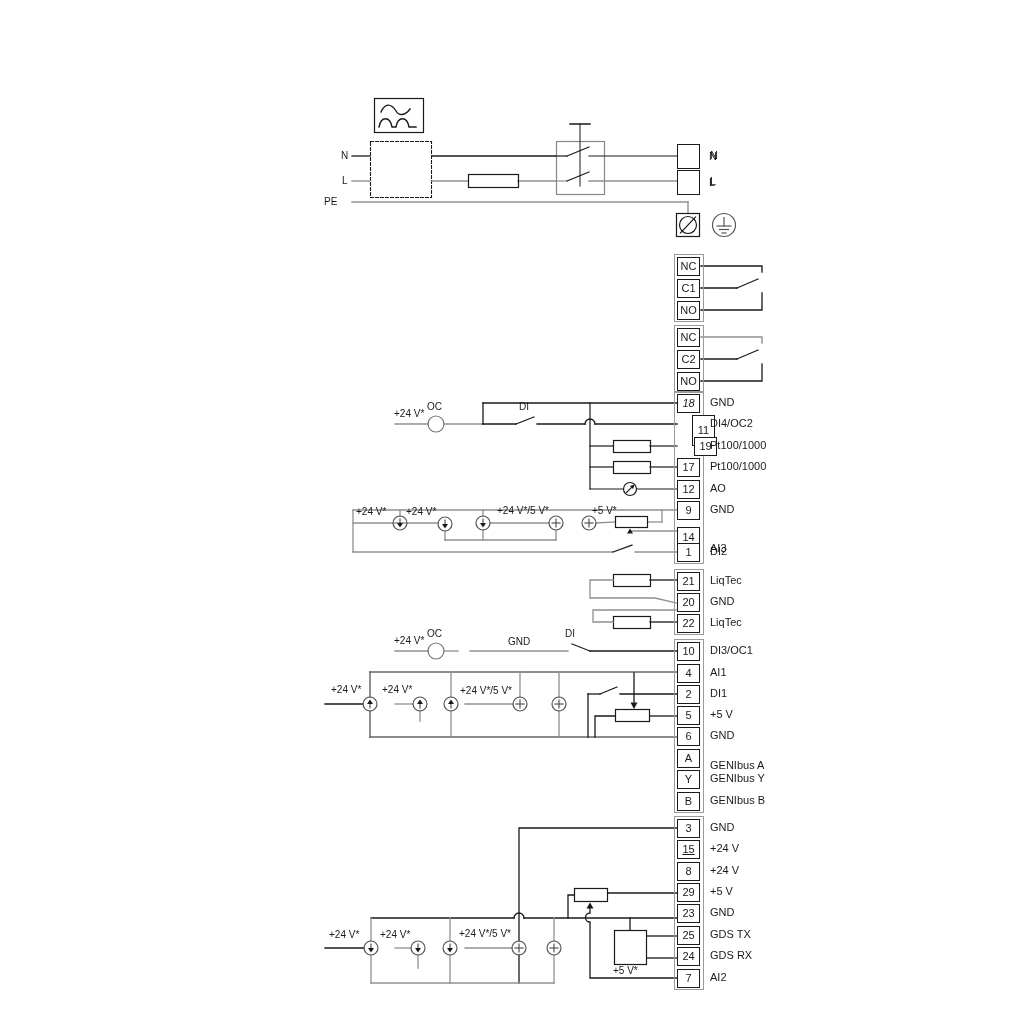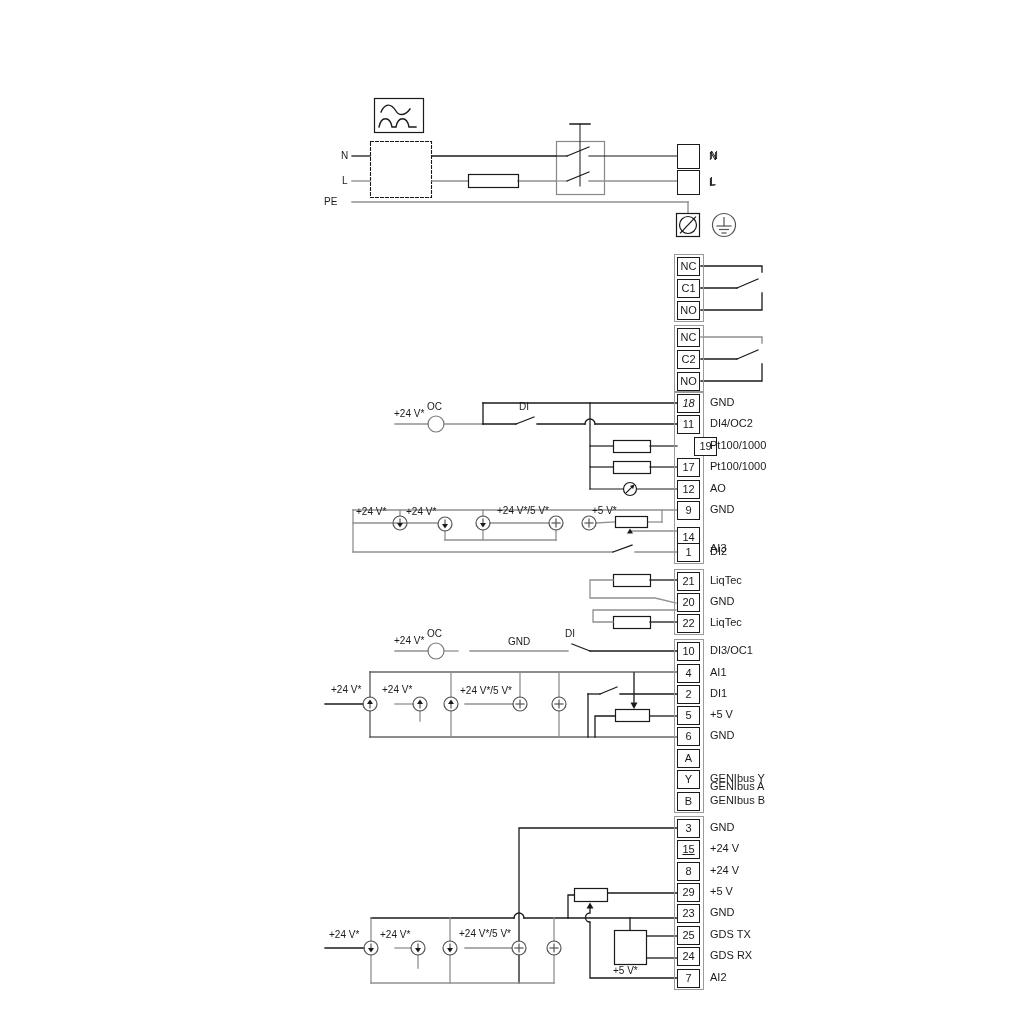--- a/index.html
+++ b/index.html
@@ -274,21 +274,21 @@
       <div class="tcell" style="top: 256.5px; height: 19px;">NC</div>
       <div class="tcell" style="top: 278.5px; height: 19px;">C1</div>
       <div class="tcell" style="top: 300.5px; height: 19px;">NO</div>
       <div class="tstrip" style="left: 674px; top: 325px; width: 30px; height: 68px;"></div>
       <div class="tcell" style="top: 327.5px; height: 19px;">NC</div>
       <div class="tcell" style="top: 349.5px; height: 19px;">C2</div>
       <div class="tcell" style="top: 371.5px; height: 19px;">NO</div>
       <div class="tstrip" style="left: 674px; top: 391px; width: 30px; height: 173px;"></div>
       <div class="tcell" style="top: 393.5px; height: 19px; font-style: italic;">18</div>
       <span class="tlabel" style="top: 395.5px;">GND</span>
-      <div class="tcell" style="top: 414.5px; height: 19px;">11</div>
+      <div class="tcell" style="top: 414.5px; height: 31px; margin-left: 15px;">11</div>
       <span class="tlabel" style="top: 416.5px; text-align: center;">DI4/OC2</span>
       <div class="tcell" style="top: 436.5px; height: 19px; margin-left: 17px;">19</div>
       <span class="tlabel" style="top: 438.5px;">Pt100/1000</span>
       <div class="tcell" style="top: 457.5px; height: 19px; text-align: right;">17</div>
       <span class="tlabel" style="top: 459.5px;">Pt100/1000</span>
       <div class="tcell" style="top: 479.5px; height: 19px;">12</div>
       <span class="tlabel" style="top: 481.5px;">AO</span>
       <div class="tcell" style="top: 500.5px; height: 19px;">9</div>
       <span class="tlabel" style="top: 502.5px;">GND</span>
       <div class="tcell" style="top: 527px; height: 19px; text-align: center;">14</div>
@@ -307,21 +307,21 @@
       <span class="tlabel" style="top: 643.5px;">DI3/OC1</span>
       <div class="tcell" style="top: 663.5px; height: 19px;">4</div>
       <span class="tlabel" style="top: 665.5px;">AI1</span>
       <div class="tcell" style="top: 684.5px; height: 19px;">2</div>
       <span class="tlabel" style="top: 686.5px;">DI1</span>
       <div class="tcell" style="top: 705.5px; height: 19px;">5</div>
       <span class="tlabel" style="top: 707.5px;">+5 V</span>
       <div class="tcell" style="top: 726.5px; height: 19px;">6</div>
       <span class="tlabel" style="top: 728.5px;">GND</span>
       <div class="tcell" style="top: 748.5px; height: 19px;">A</div>
-      <span class="tlabel" style="top: 780px;">GENIbus A</span>
+      <span class="tlabel" style="top: 759px;">GENIbus A</span>
       <div class="tcell" style="top: 769.5px; height: 19px;">Y</div>
       <span class="tlabel" style="top: 771.5px;">GENIbus Y</span>
       <div class="tcell" style="top: 791.5px; height: 19px;">B</div>
       <span class="tlabel" style="top: 793.5px;">GENIbus B</span>
       <div class="tstrip" style="left: 674px; top: 816px; width: 30px; height: 174px;"></div>
       <div class="tcell" style="top: 818.5px; height: 19px;">3</div>
       <span class="tlabel" style="top: 820.5px;">GND</span>
       <div class="tcell" style="top: 839.5px; height: 19px; text-decoration: underline;">15</div>
       <span class="tlabel" style="top: 841.5px;">+24 V</span>
       <div class="tcell" style="top: 861.5px; height: 19px;">8</div>

